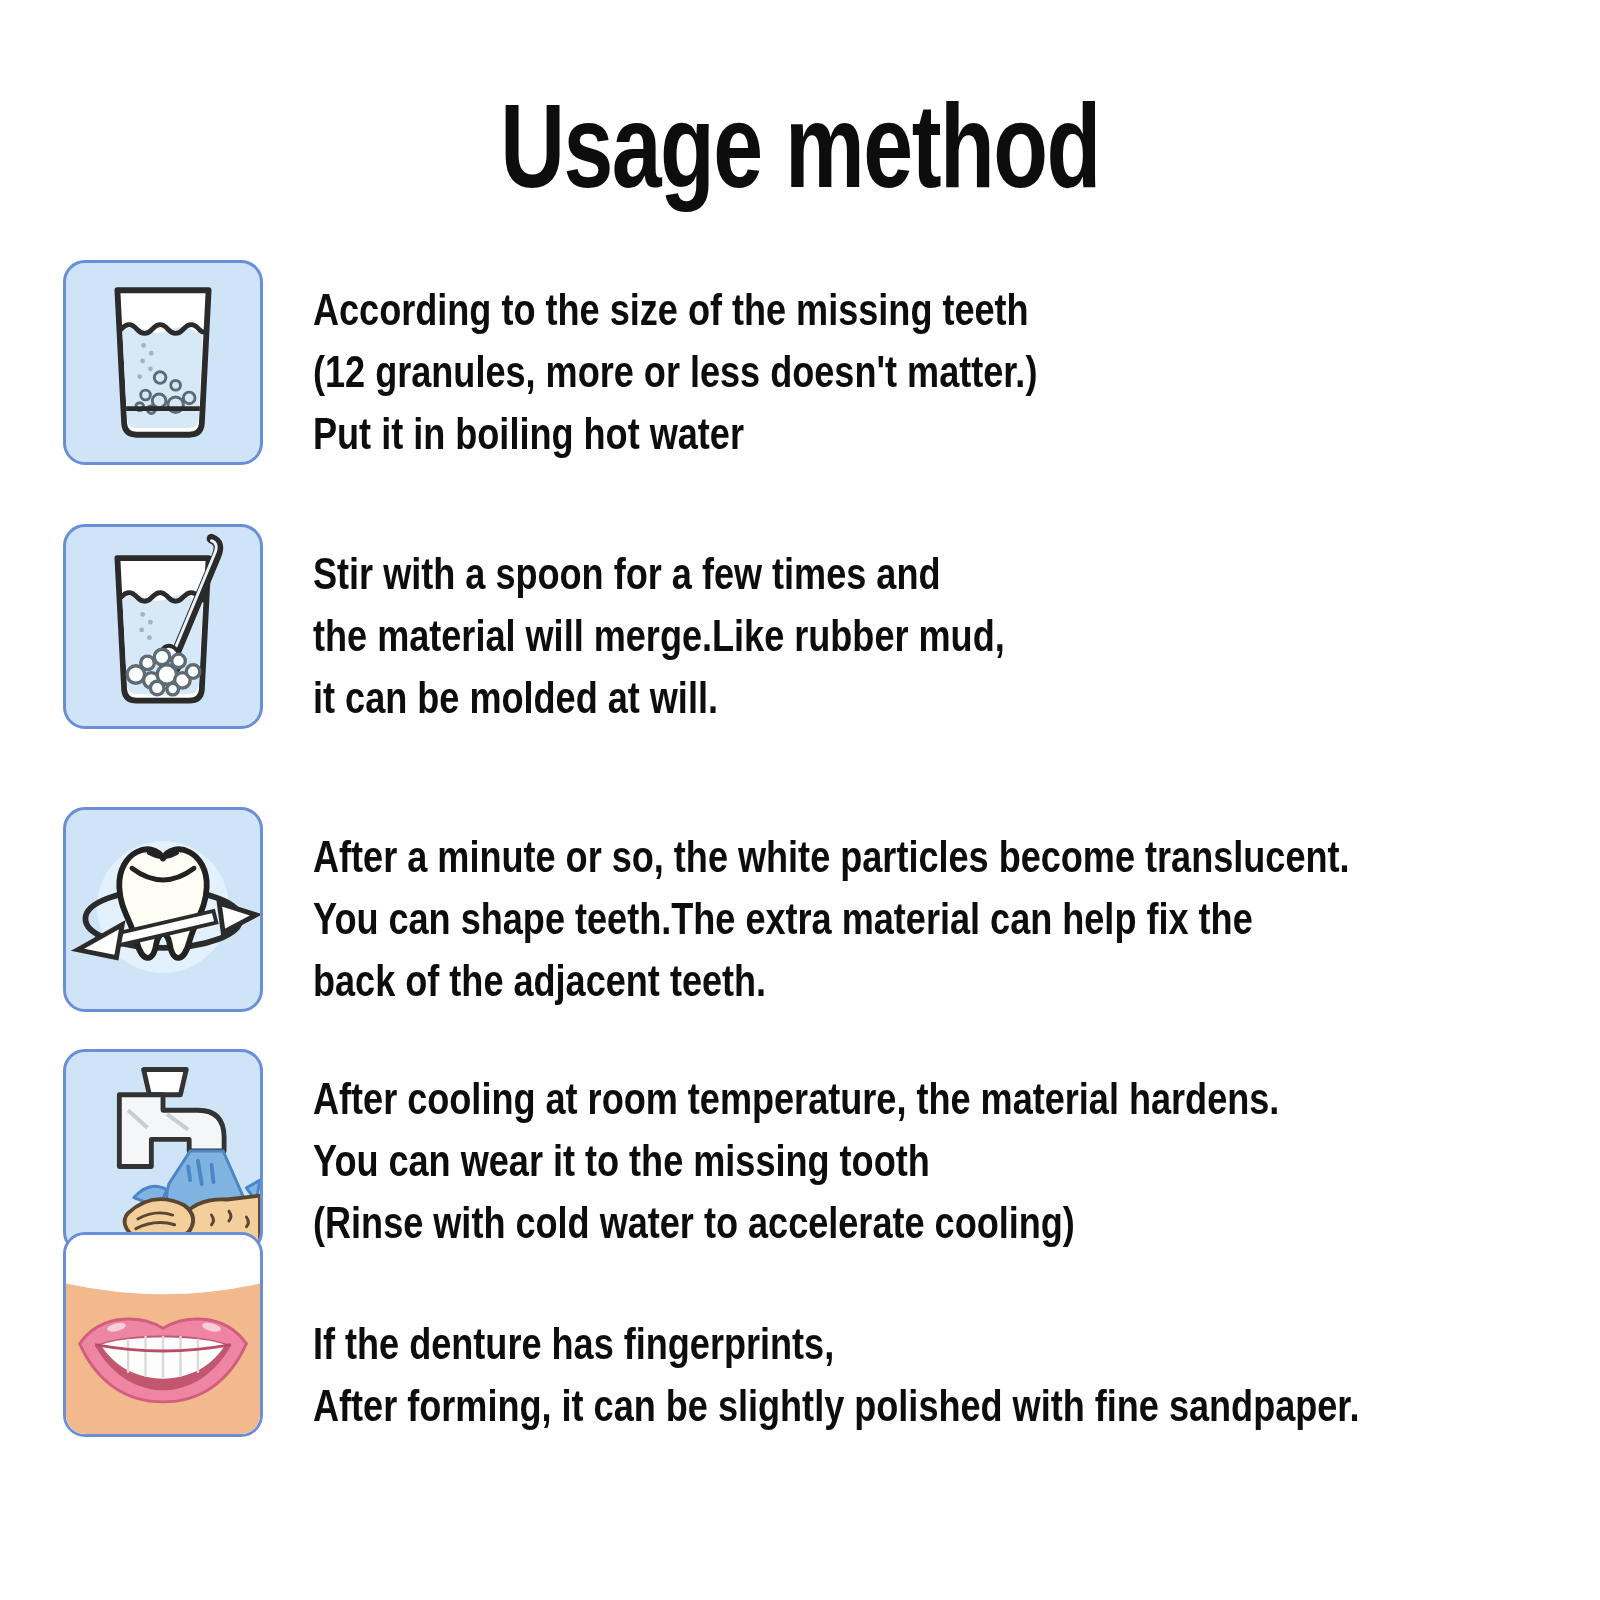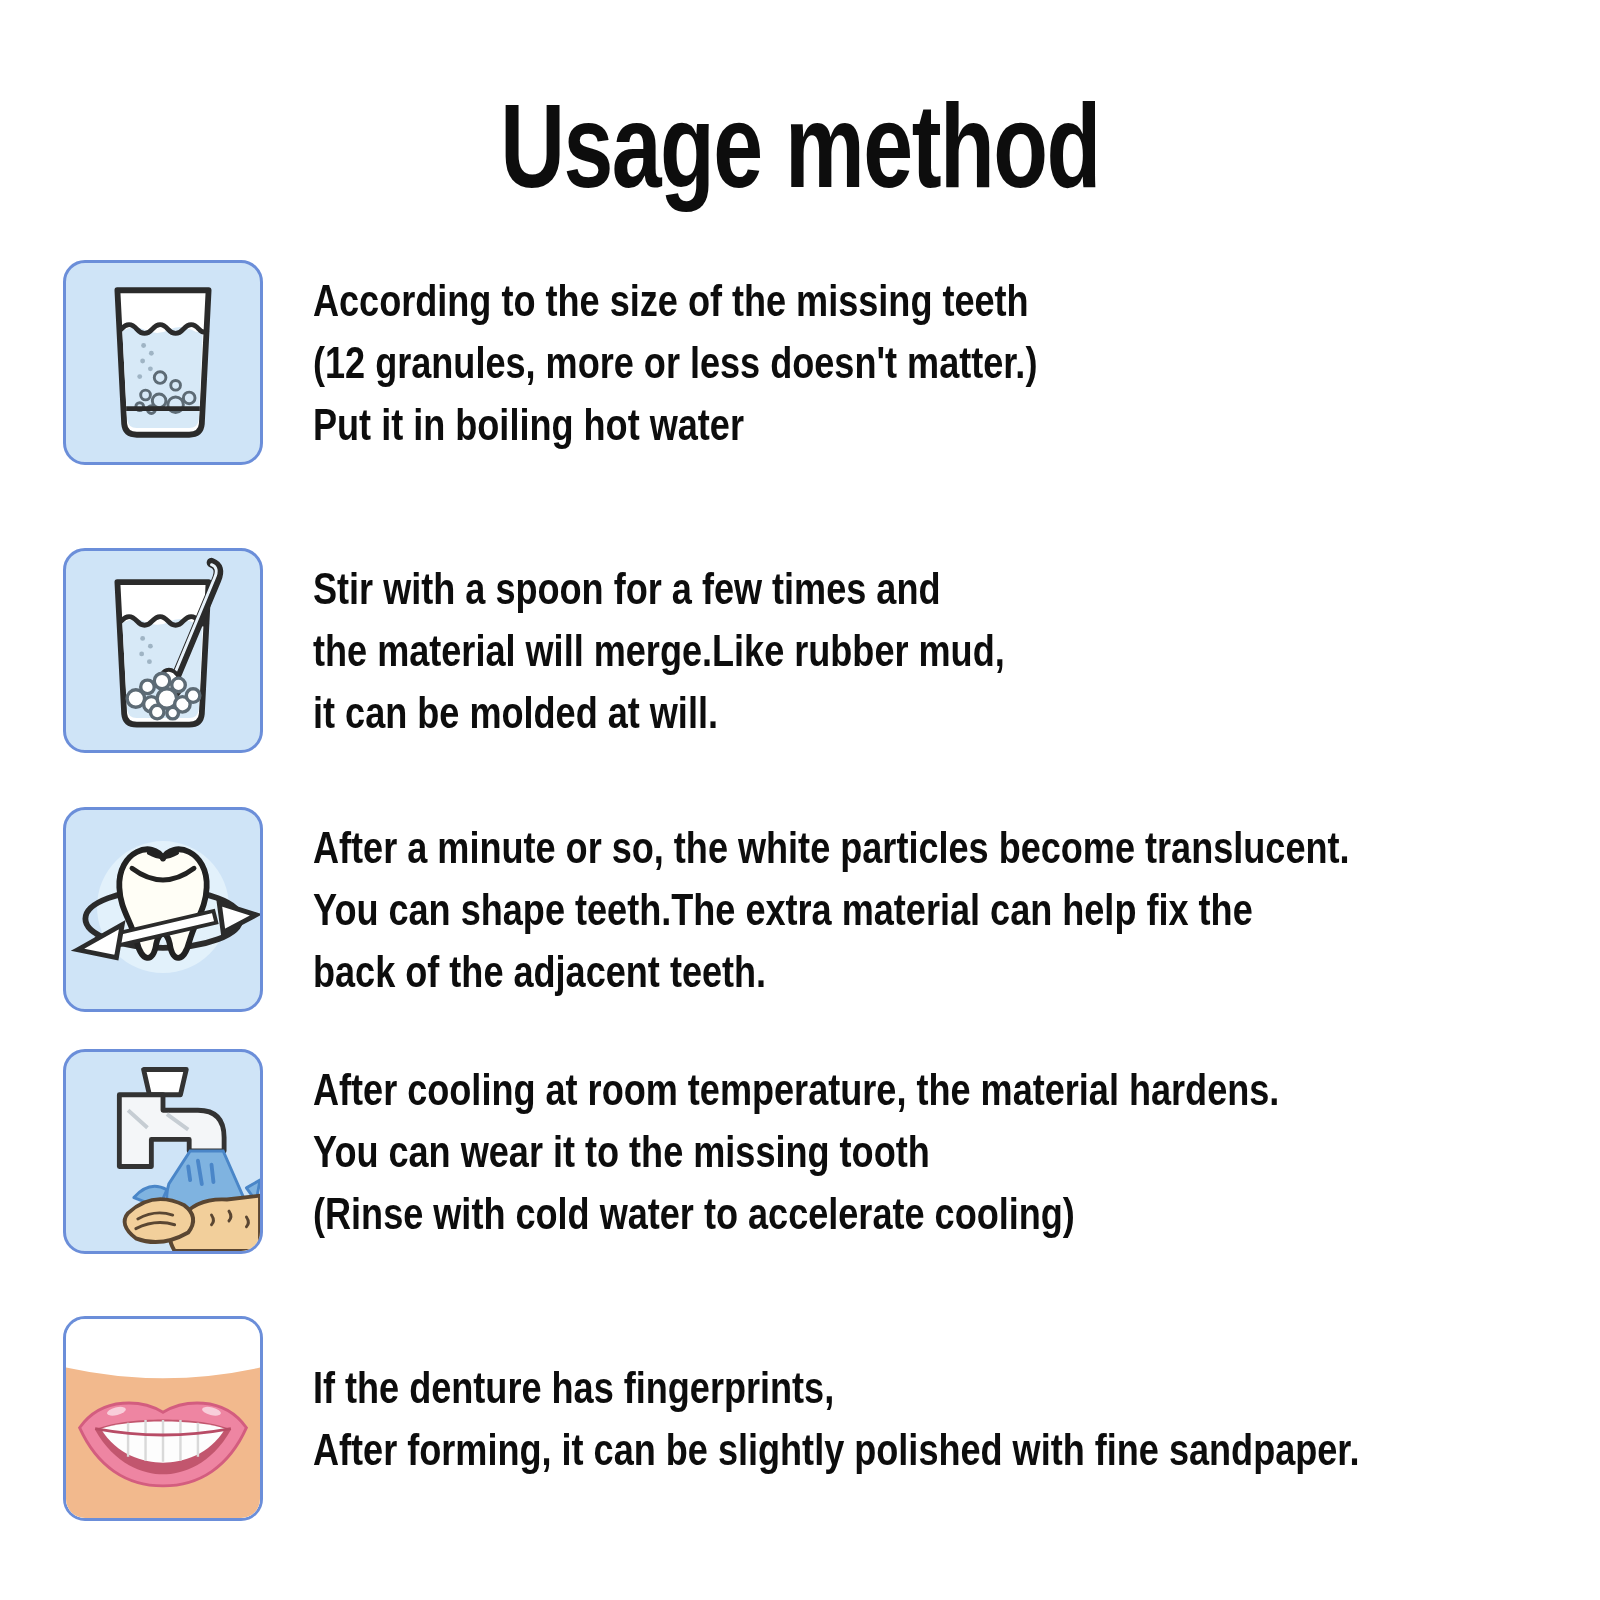--- a/index.html
+++ b/index.html
@@ -7,33 +7,33 @@
     width:1600px;height:1600px;background:#ffffff;
     font-family:"Liberation Sans", sans-serif;
     position:relative;overflow:hidden;color:#0d0d0d;
   }
   .title{
     position:absolute;top:78px;left:0;width:1600px;text-align:center;
     font-size:118px;font-weight:bold;letter-spacing:-2px;
     transform:scaleX(0.76);transform-origin:50% 0;white-space:nowrap;
   }
   .row{
-    position:absolute;left:63px;display:flex;align-items:center;gap:50px;
+    position:absolute;left:63px;display:flex;align-items:flex-end;gap:50px;
   }
   .icon-box{
     width:200px;height:205px;flex:none;box-sizing:border-box;
     background:#cfe4f7;border:3px solid #6b8ed9;border-radius:22px;
     overflow:hidden;display:flex;align-items:center;justify-content:center;
   }
   .icon-box svg{width:100%;height:100%;display:block;}
   .step-text{
     font-size:44px;font-weight:bold;line-height:62px;white-space:nowrap;
     transform:scaleX(0.82);transform-origin:0 50%;
   }
-  .r1{top:260px;} .r2{top:548px;} .r3{top:807px;} .r4{top:1049px;} .r5{top:1316px;}
+  .r1{top:260px;} .r2{top:524px;} .r3{top:807px;} .r4{top:1049px;} .r5{top:1232px;}
 </style>
 </head>
 <body>
 
 <div>
 
   <div class="title">Usage method</div>
 
   <div class="row r1">
     <div class="icon-box">

